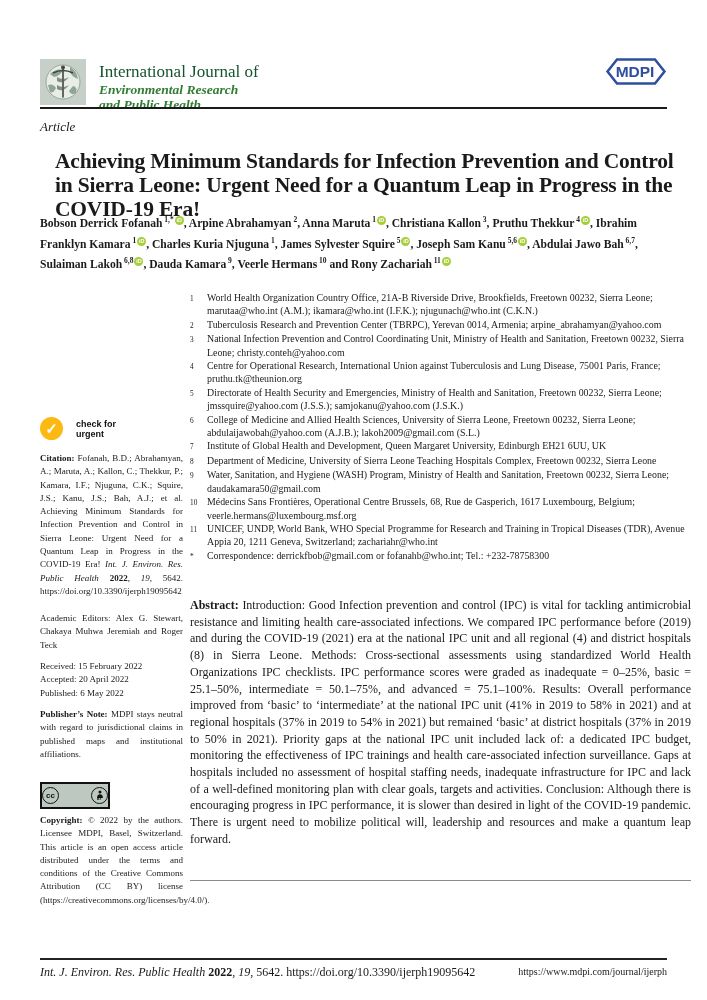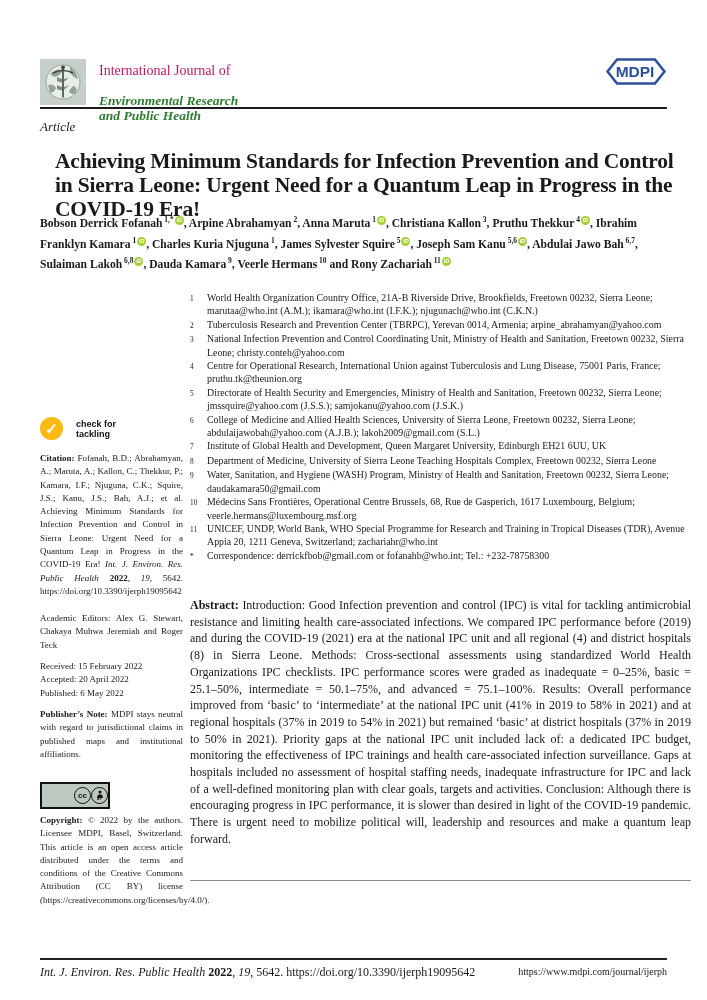--- a/index.html
+++ b/index.html
@@ -1,21 +1,21 @@
 <!DOCTYPE html>
 <html><head>
 <meta charset="utf-8">
 <style>
   html,body{margin:0;padding:0;background:#e8e8e8;}
   .page{position:relative;width:707px;height:1000px;background:#ffffff;margin:0 auto;
         font-family:"Liberation Serif",serif;color:#1a1a1a;overflow:hidden;}
   
   .logo-box{position:absolute;left:40px;top:59px;width:46px;height:46px;}
   .journal-name{position:absolute;left:99px;top:63px;line-height:1.08;}
-  .jn-top{font-size:14px;color:#be185d;margin-bottom:16px;}
+  .jn-top{font-size:17px;color:#14532d;margin-bottom:2px;}
   .jn-green{font-size:13.5px;font-weight:bold;font-style:italic;color:#2f7d33;}
   .mdpi-logo{position:absolute;left:604px;top:56px;}
   .rule-top{position:absolute;left:40px;top:107px;width:627px;height:2px;background:#1a1a1a;}
   .article-type{position:absolute;left:40px;top:119px;font-size:13px;font-style:italic;}
   .title{position:absolute;left:40px;top:134px;width:634px;font-size:21.5px;font-weight:bold;
          line-height:24px;letter-spacing:-0.2px;}
   .authors{position:absolute;left:40px;top:212px;width:637px;font-size:11.6px;font-weight:bold;
            line-height:16.8px;}
   .authors sup{font-size:7.5px;font-weight:bold;}
   .orcid{display:inline-block;width:9px;height:9px;border-radius:50%;background:#A6CE39;color:#fff;
@@ -39,21 +39,21 @@
                 display:flex;align-items:center;justify-content:center;font-size:15px;font-weight:bold;
                 font-family:"Liberation Sans",sans-serif;}
   .check-text{margin-left:13px;font-family:"Liberation Sans",sans-serif;font-size:9px;font-weight:bold;
               line-height:10px;color:#111;}
   .side-block{position:absolute;left:0;width:143px;font-size:9px;line-height:13.3px;text-align:justify;}
   .citation{top:452px;}
   .editors{top:612px;font-family:Liberation Serif, serif;}
   .dates{top:660px;text-align:left;}
   .pubnote{top:708px;}
   .cc-badge{position:absolute;left:0;top:782px;width:66px;height:23px;background:#bdc9c0;
-            border:2px solid #111;display:flex;align-items:center;justify-content:flex-end;cursor:pointer;}
+            border:2px solid #111;display:flex;align-items:center;justify-content:space-between;gap:7px;cursor:pointer;}
   .cc-circle{width:15px;height:15px;border-radius:50%;border:1.4px solid #111;display:flex;
              flex-direction:column;align-items:center;justify-content:center;font-family:"Liberation Sans",sans-serif;
              font-size:8px;font-weight:bold;color:#111;line-height:8px;}
   .cc-by-label{font-size:3.5px;line-height:3.5px;}
   .copyright{top:814px;}
   
   .rule-bottom{position:absolute;left:40px;top:958px;width:627px;height:1.5px;background:#222;}
   .footer-left{position:absolute;left:40px;top:965px;font-size:12px;}
   .footer-right{position:absolute;right:40px;top:966px;font-size:10px;}
   .it{font-style:italic;}
@@ -153,21 +153,21 @@
 
 
   <div class="end-rule"></div>
 
   <div class="sidebar">
 
     <div class="check-badge">
       <span class="check-circle">✓</span>
       <span class="check-text">
         <span>check for</span><br>
-        <span>tackling</span>
+        <span>urgent</span>
       </span>
     </div>
 
     <div class="side-block citation">
       <span class="bold">Citation:</span>
       <span>Fofanah, B.D.; Abrahamyan, A.; Maruta, A.; Kallon, C.; Thekkur, P.; Kamara, I.F.; Njuguna, C.K.; Squire, J.S.; Kanu, J.S.; Bah, A.J.; et al. Achieving Minimum Standards for Infection Prevention and Control in Sierra Leone: Urgent Need for a Quantum Leap in Progress in the COVID-19 Era!</span>
       <span class="it">Int. J. Environ. Res. Public Health</span>
       <span class="bold">2022</span><span>, </span><span class="it">19</span><span>, 5642. </span><span>https://doi.org/10.3390/ijerph19095642</span>
     </div>
 

